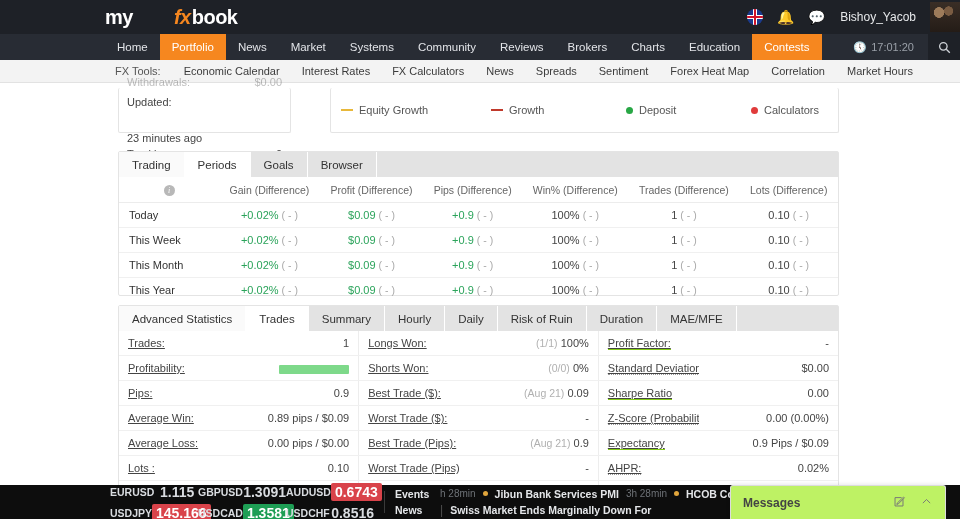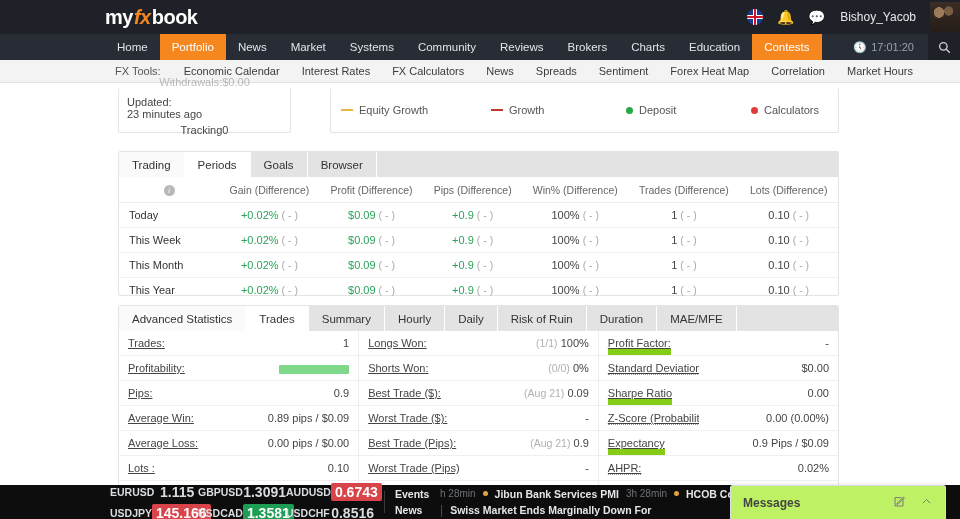--- a/index.html
+++ b/index.html
@@ -14,21 +14,21 @@
   .page { position: relative; width: 960px; height: 519px; background:#fff; }
 
   
   .topbar {
     height: 34px; background: #1e2127;
     display: flex; align-items: center;
     padding: 0 0 0 105px;
     position: relative;
   }
   .logo { font-size: 20px; font-weight: bold; color:#fff; letter-spacing:-.5px; display:flex; align-items:center; }
-  .logo .fx { color:#f6871f; font-style: italic; font-weight: bold; padding: 0 1px; }
+  .logo .fx { color:#f6871f; font-style: italic; font-weight: bold; padding: 0 1px; margin-left: 40px; }
   .topbar-right {
     margin-left:auto; display:flex; align-items:center; gap:14px;
     height:34px; padding-right:0;
   }
   .flag {
     width:16px;height:16px;border-radius:50%;
     background:#1b3a8c; position:relative; overflow:hidden; display:inline-block;
   }
   .flag:before{content:"";position:absolute;left:6px;top:0;width:4px;height:16px;background:#fff;}
   .flag:after{content:"";position:absolute;top:6px;left:0;width:16px;height:4px;background:#fff;}
@@ -71,21 +71,21 @@
 
   
   .content { position:relative; background:#fff; height:396px; }
 
   .card {
     position:absolute; background:#fff; border:1px solid #e4e4e4; border-radius:2px;
   }
 
   
   #widget-left { left:118px; top:5px; width:173px; height:45px; border-top:none; }
-  .wl-row { display:flex; justify-content:center; padding:2px 8px; font-size:11px; color:#444; }
+  .wl-row { display:flex; justify-content:space-between; padding:2px 8px; font-size:11px; color:#444;gap:24px; }
 
   #widget-legend { left:330px; top:5px; width:509px; height:45px; border-top:none; }
   .legend { display:flex; align-items:center; height:100%; padding:0 10px; }
   .legend .item { display:flex; align-items:center; font-size:11px; color:#555; }
   .legend .dash { width:12px; height:2px; margin-right:6px; display:inline-block; }
   .legend .dot { width:7px; height:7px; border-radius:50%; margin-right:6px; display:inline-block; }
 
   
   #periods-card { left:118px; top:68px; width:721px; height:145px; }
   .tabs { display:flex; height:25px; background:#fff; }
@@ -122,21 +122,21 @@
   table.stats { width:100%; border-collapse:collapse; table-layout:fixed; }
   table.stats td {
     font-size:11px; padding:6px 9px; border-bottom:1px solid #f0f0f0;
     color:#444; vertical-align:middle; white-space:nowrap; overflow:hidden;
   }
   table.stats td.k { text-align:left; width:14%;text-decoration:underline; }
   table.stats td.v { text-align:right; width:19.33%; border-right:1px solid #ededed; }
   table.stats tr:last-child td { border-bottom:none; }
   .muted { color:#b0b0b0; font-size:10.5px; }
   .dotted { border-bottom:1px dotted #999; cursor:help; }
-  .ulink { border-bottom:7px solid #84cc16; cursor:pointer; }
+  .ulink { border-bottom:1px solid #84cc16; cursor:pointer; }
   .bar-wrap { display:inline-block; width:70px; height:9px; background:#7ed98a; border-radius:1px; vertical-align:middle; }
 
   
   .ticker {
     position:absolute; left:0; bottom:0; width:960px; height:34px;
     background:#0d0d0d; display:flex; align-items:stretch;
   }
   .tick-left { padding-left:110px; display:flex; flex-direction:column; justify-content:center; gap:3px; }
   .tick-row { display:flex; align-items:center; gap:0; }
   .pair { display:flex; align-items:center; width:88px; }

